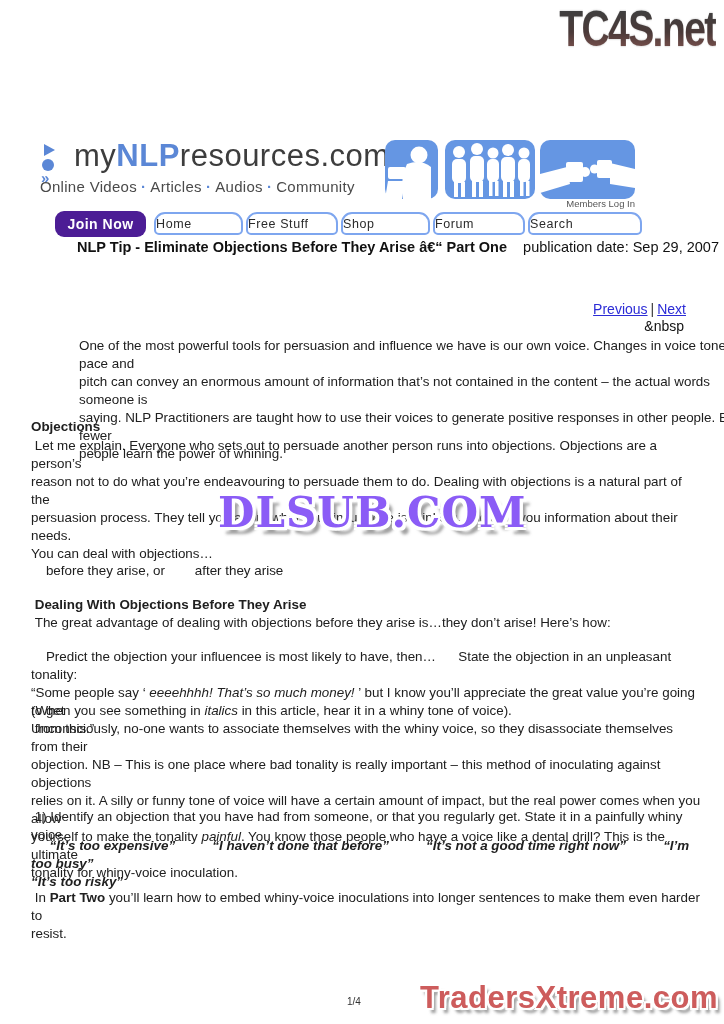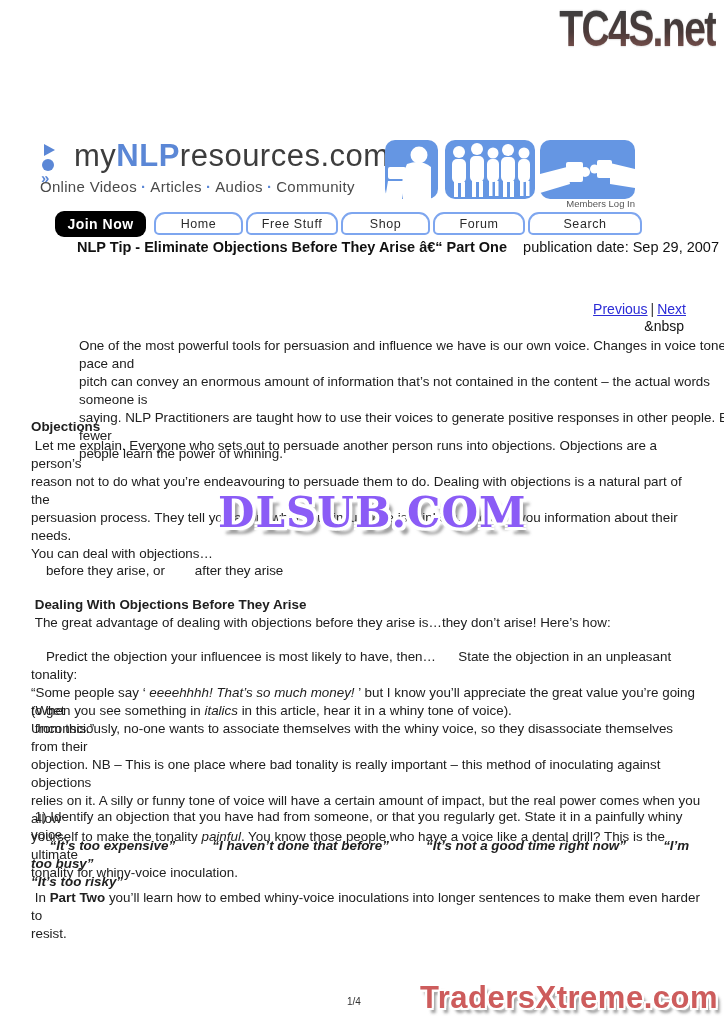--- a/index.html
+++ b/index.html
@@ -36,25 +36,25 @@
   .tagline .dot{color:#5b87d6;font-weight:bold;padding:0 4px;}
 
   .thumb{position:absolute;top:140px;height:59px;background:#6596e3;border-radius:10px;}
   .thumb svg{display:block;width:100%;height:100%;}
   .thumb1{left:385px;width:53px;}
   .thumb2{left:445px;width:90px;}
   .thumb3{left:540px;width:95px;}
   .members{position:absolute;top:198px;right:89px;font-size:9.5px;color:#555;}
 
   
-  .join{position:absolute;left:55px;top:211px;width:91px;height:26px;background:#000000;
+  .join{position:absolute;left:55px;top:211px;width:91px;height:26px;background:#4c1d95;
         border-radius:9px;color:#fff;font-weight:bold;font-size:14px;text-align:center;
         line-height:26px;letter-spacing:.5px;box-sizing:border-box;cursor:pointer;}
   .tab{position:absolute;top:212px;height:23px;background:#fff;border:2px solid #7ea6ef;
-       border-radius:11px 11px 5px 5px;box-sizing:border-box;text-align:center;
+       border-radius:11px 11px 5px 5px;box-sizing:border-box;
        font-size:12.5px;color:#2b2b2b;line-height:20px;letter-spacing:.6px;cursor:pointer;}
   .tab-home{left:154px;width:89px;}
   .tab-free{left:246px;width:92px;}
   .tab-shop{left:341px;width:89px;}
   .tab-forum{left:433px;width:92px;}
   .tab-search{left:528px;width:114px;}
 
   
   .title-line{position:absolute;left:0;top:239px;width:724px;text-align:center;font-size:14.5px;white-space:nowrap;color:#111;padding-left:36px;}
   .title-line .t{font-weight:bold;}

